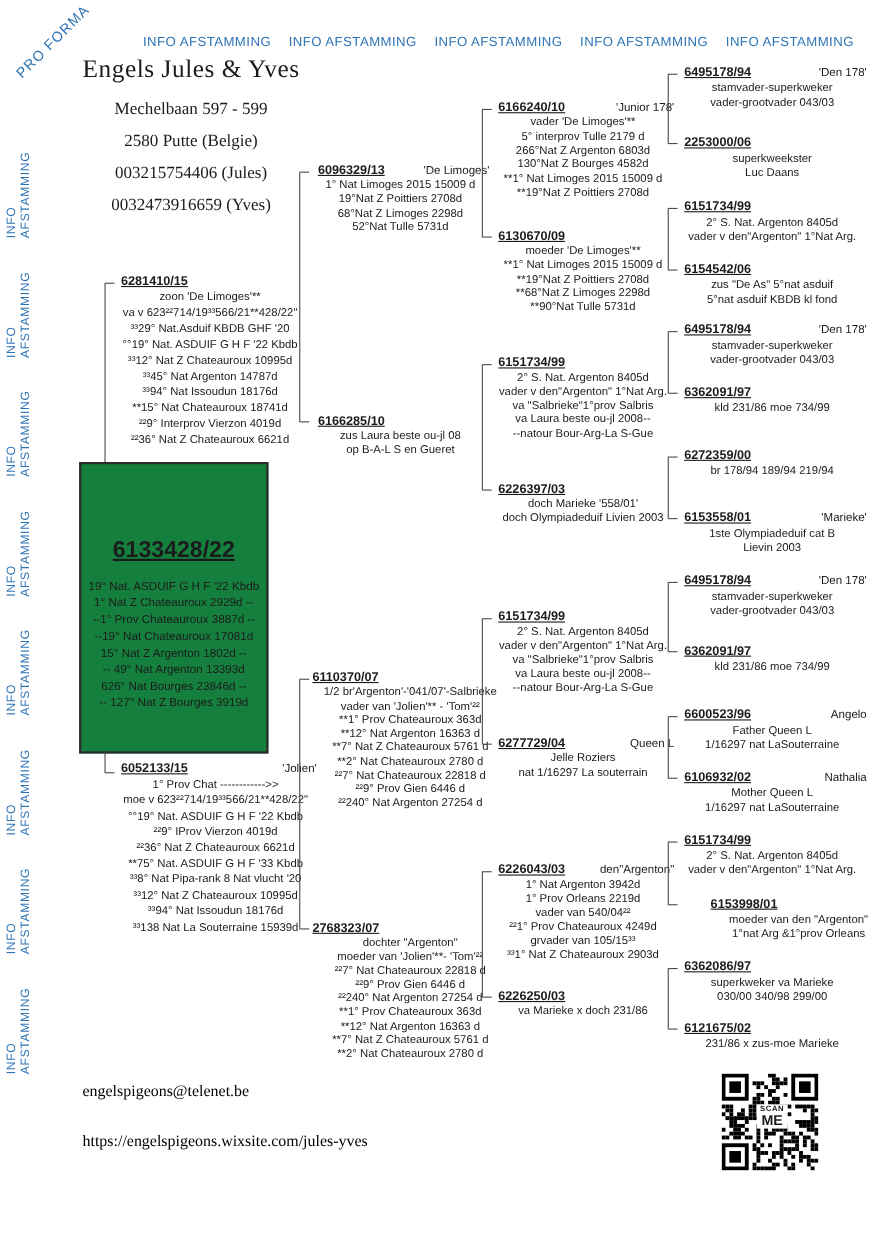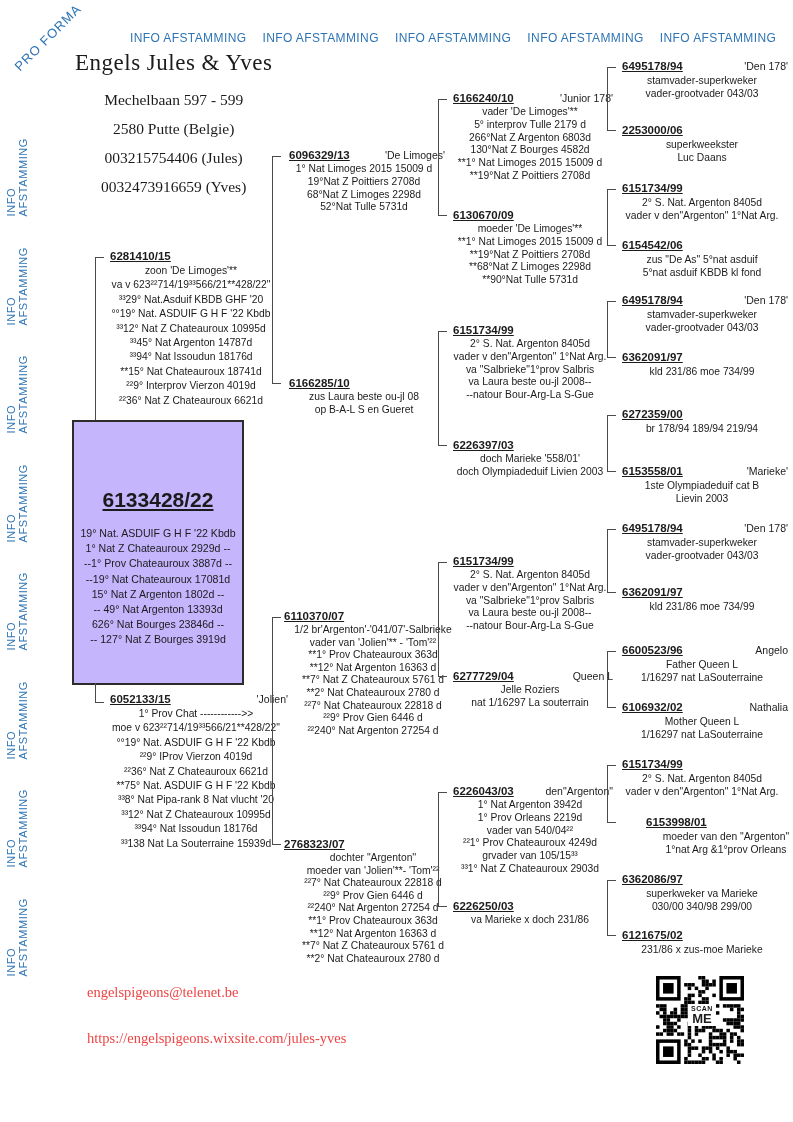--- a/index.html
+++ b/index.html
@@ -19,25 +19,25 @@
   .pblock{position:absolute;text-align:center;font-size:10.3px;}
   .ringline{display:flex;justify-content:space-between;align-items:baseline;
             padding:0 4px 2px 10px;text-align:left;}
   .ring{font-weight:bold;text-decoration:underline;font-size:11.5px;white-space:nowrap;}
   .pname{font-size:10.5px;white-space:nowrap;padding-left:8px;}
   .pline{white-space:nowrap;}
   .bracket{position:absolute;border-left:1.3px solid #4a4a4a;width:8px;}
   .bracket .tt{position:absolute;top:0;left:0;width:8px;height:0;border-top:1.3px solid #4a4a4a;}
   .bracket .tb{position:absolute;bottom:0;left:0;width:8px;height:0;border-bottom:1.3px solid #4a4a4a;}
   .subject{position:absolute;left:72px;top:420px;width:168px;height:261px;border:2px solid #2c2c2c;
-           text-align:center;background:#c4b5fd;}
+           text-align:center;background:#15803d;}
   .sring{margin-top:66px;font-size:21px;font-weight:bold;text-decoration:underline;}
   .slines{margin-top:14px;}
   .sline{font-size:10.6px;line-height:15.2px;white-space:nowrap;}
-  .email,.website{position:absolute;left:75px;font-family:"Liberation Serif",serif;font-size:14.5px;color:#ef4444;margin-left:12px;}
+  .email,.website{position:absolute;left:75px;font-family:"Liberation Serif",serif;font-size:14.5px;color:#000000;}
   .email{top:984px;}
   .website{top:1030px;}
   .qr{position:absolute;left:656px;top:976px;width:88px;height:88px;}
   .qr-label{position:absolute;top:28px;left:32px;background:#fff;padding:1px 3px;text-align:center;line-height:1;}
   .qrl1{font-size:7px;font-weight:bold;letter-spacing:.5px;}
   .qrl2{font-size:13px;font-weight:bold;}
 </style>
 </head>
 <body>
 
@@ -117,21 +117,21 @@
     <div class="pblock" style="left: 100px; top: 693px; width: 192px;">
       <div class="ringline">
         <span class="ring">6052133/15</span>
         <span class="pname">'Jolien'</span>
       </div>
       <div class="pline" style="line-height: 14.4px;">1° Prov Chat ------------&gt;&gt;</div>
       <div class="pline" style="line-height: 14.4px;">moe v 623²²714/19³³566/21**428/22"</div>
       <div class="pline" style="line-height: 14.4px;">°°19° Nat. ASDUIF G H F '22 Kbdb</div>
       <div class="pline" style="line-height: 14.4px;">²²9° IProv Vierzon 4019d</div>
       <div class="pline" style="line-height: 14.4px;">²²36° Nat Z Chateauroux 6621d</div>
-      <div class="pline" style="line-height: 14.4px;">**75° Nat. ASDUIF G H F '22 Kbdb</div>
+      <div class="pline" style="line-height: 14.4px;">**75° Nat. ASDUIF G H F '33 Kbdb</div>
       <div class="pline" style="line-height: 14.4px;">³³8° Nat Pipa-rank 8 Nat vlucht '20</div>
       <div class="pline" style="line-height: 14.4px;">³³12° Nat Z Chateauroux 10995d</div>
       <div class="pline" style="line-height: 14.4px;">³³94° Nat Issoudun 18176d</div>
       <div class="pline" style="line-height: 14.4px;">³³138 Nat La Souterraine 15939d</div>
     </div>
     <div class="pblock" style="left: 274px; top: 610px; width: 198px;">
       <div class="ringline">
         <span class="ring">6110370/07</span>
       </div>
       <div class="pline" style="line-height: 12.6px;">1/2 br'Argenton'-'041/07'-Salbrieke</div>

